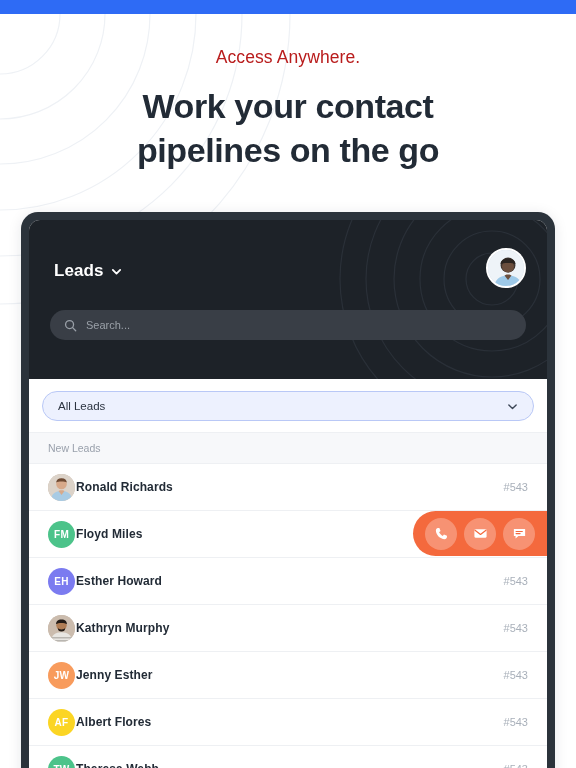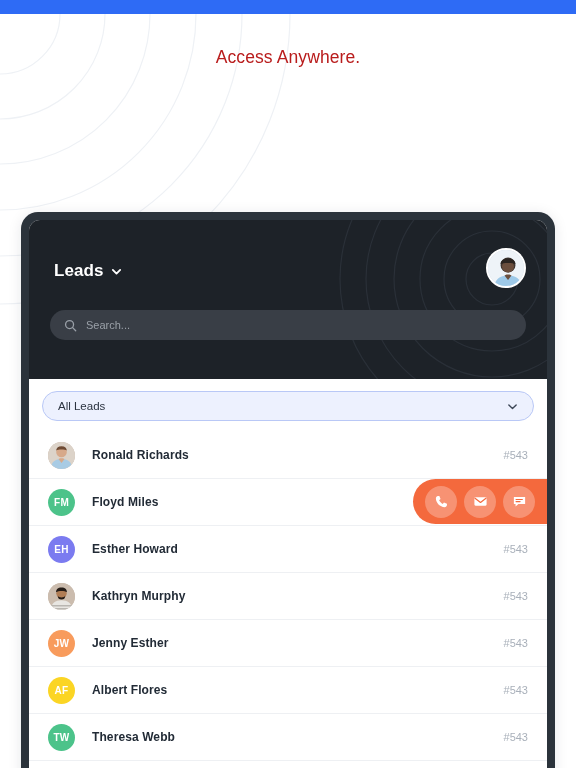--- a/index.html
+++ b/index.html
@@ -131,21 +131,21 @@
     background:#ffffff;
   }
   .av{
     width:27px; height:27px; border-radius:50%;
     flex:0 0 27px;
     display:flex; align-items:center; justify-content:center;
     color:#ffffff; font-size:10px; font-weight:700; letter-spacing:.3px;
     overflow:hidden;
   }
   .rname{
-    margin-left:17px;
+    margin-left:1px;
     font-size:12px; font-weight:700; color:#222b36; letter-spacing:.1px;
   }
   .rid{
     margin-left:auto; font-size:11px; color:#a9b0ba; font-weight:400;
   }
 
   
   .swipe{
     position:absolute; right:0; top:0; bottom:1px;
     width:134px;
@@ -183,20 +183,24 @@
       <circle cx="0" cy="0" r="150"></circle>
       <circle cx="0" cy="0" r="196"></circle>
       <circle cx="0" cy="0" r="242"></circle>
       <circle cx="0" cy="0" r="290"></circle>
     </g>
   </svg>
 </div>
 
 <div class="hero">
   <div class="hero-eyebrow">Access Anywhere.</div>
+  <div class="hero-title">
+    <div>Work your contact</div>
+    <div>pipelines on the go</div>
+  </div>
 </div>
 
 <div class="phone">
   <div class="screen">
 
     <div class="app-header">
 
       <svg class="hdr-arcs" viewBox="0 0 310 310">
         <g fill="none" stroke="#2a3038" stroke-width="1.2">
           <circle cx="155" cy="155" r="26"></circle>
@@ -239,20 +243,21 @@
 
       <div class="filter-wrap">
         <div class="filter">
           <span class="filter-label">All Leads</span>
           <svg class="chev-down-dark" viewBox="0 0 12 12">
             <path d="M2 4.3 L6 8.3 L10 4.3" fill="none" stroke="#3d4757" stroke-width="1.5" stroke-linecap="round" stroke-linejoin="round"></path>
           </svg>
         </div>
       </div>
 
+      <div class="sect-head">New Leads</div>
 
       <div class="row">
         <span class="av" style="background:#c9b7a8">
           <svg viewBox="0 0 27 27" width="27" height="27">
             <rect width="27" height="27" fill="#dcd3c9"></rect>
             <circle cx="13.5" cy="10" r="5.3" fill="#d7a98a"></circle>
             <path d="M13.5 4.2 C17 4.2 18.8 6.1 18.8 8.6 C16.6 7.2 10.4 7.2 8.2 8.6 C8.2 6.1 10 4.2 13.5 4.2 Z" fill="#6e4a33"></path>
             <path d="M3 27 C3 19.5 7.5 17 13.5 17 C19.5 17 24 19.5 24 27 Z" fill="#a8cbe4"></path>
             <path d="M10.5 17 L13.5 21 L16.5 17 L15 16.2 L12 16.2 Z" fill="#d7a98a"></path>
           </svg>

